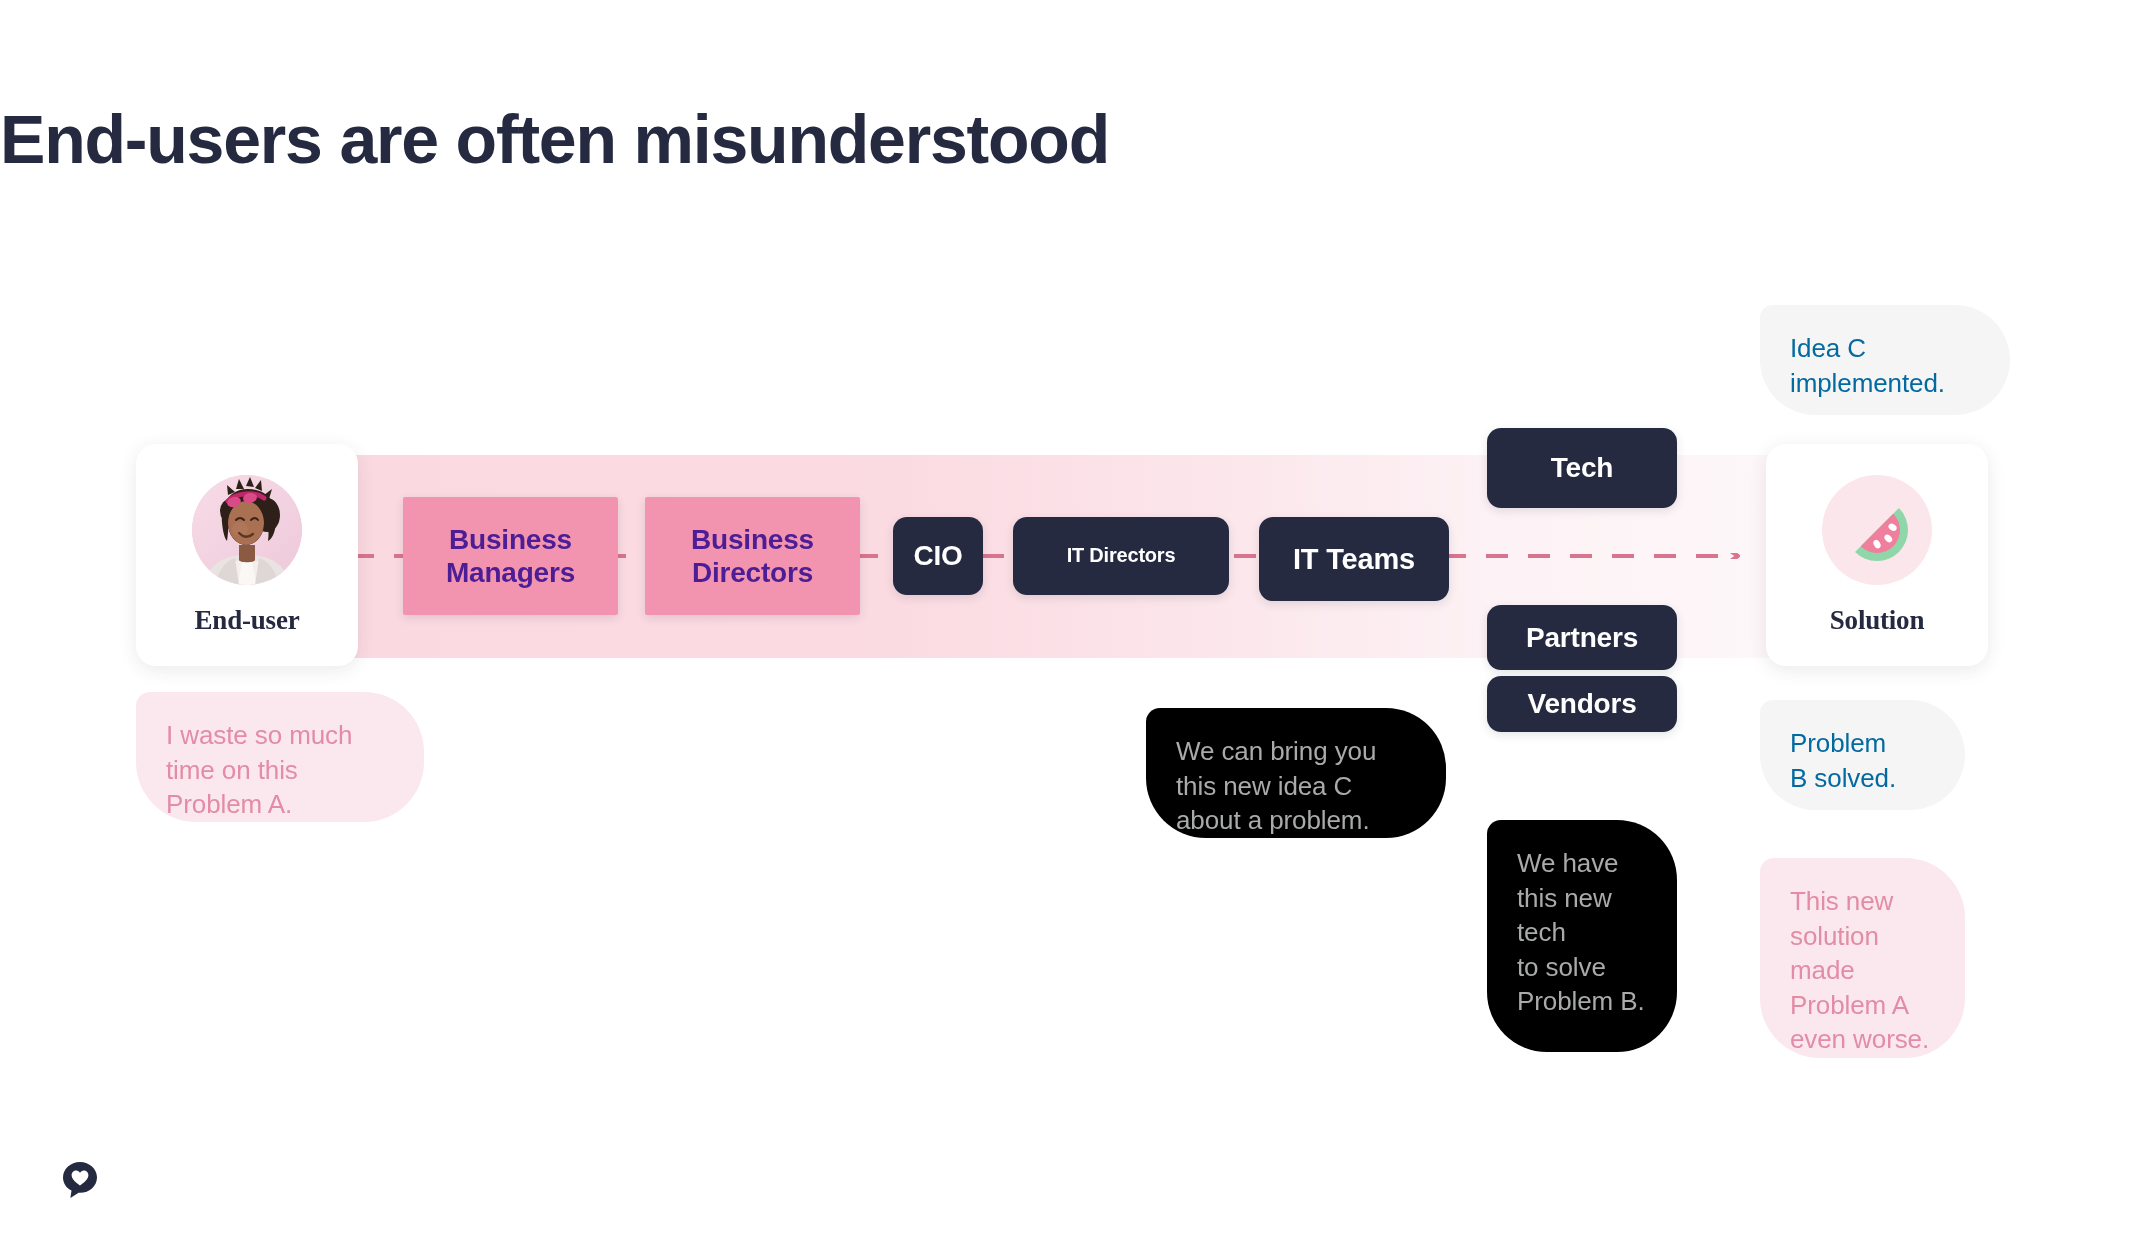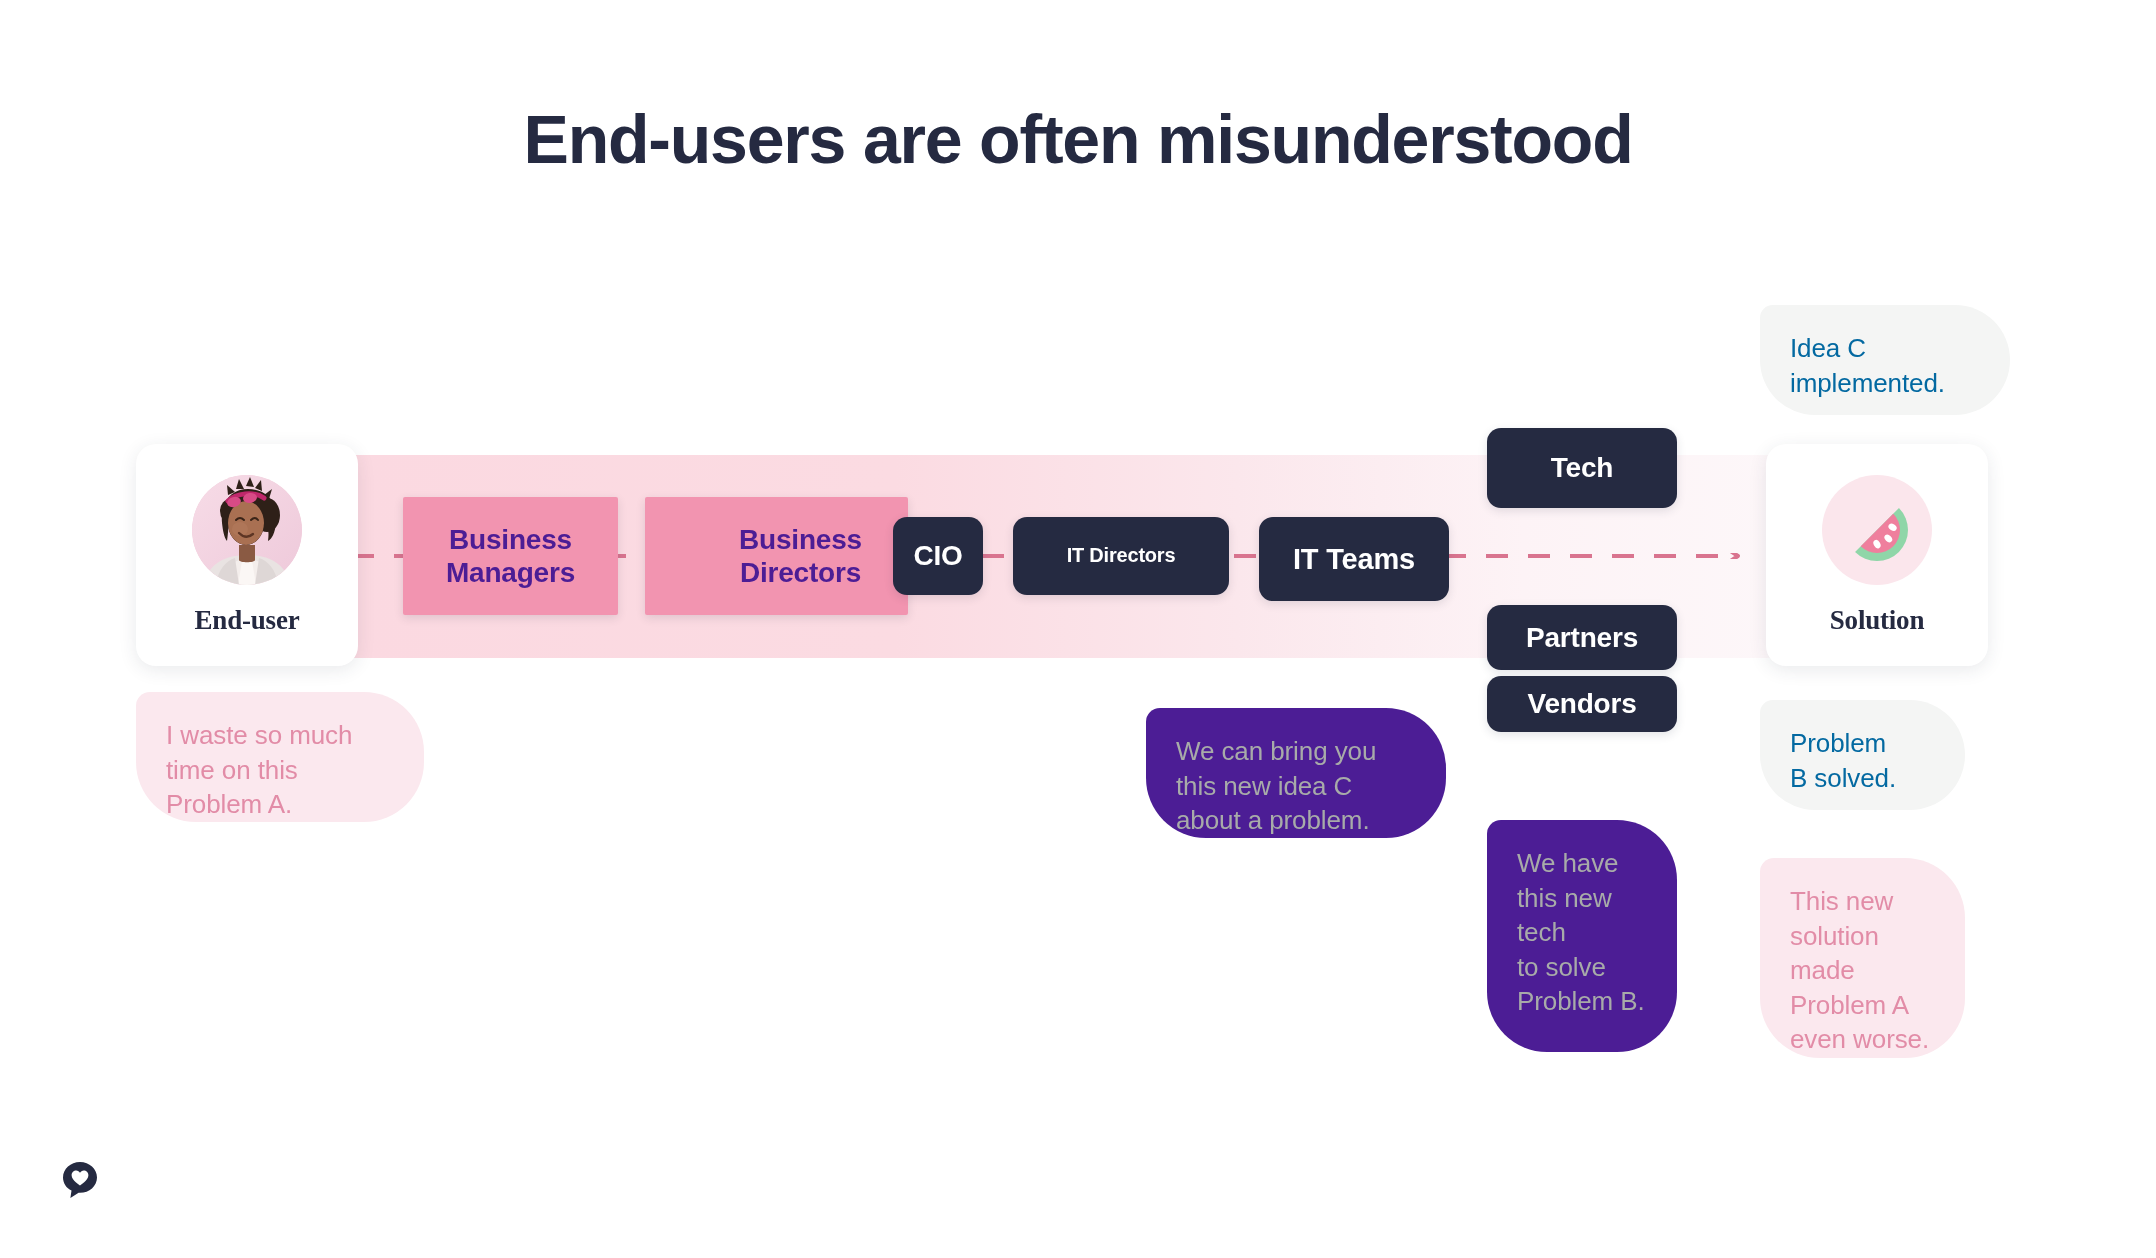--- a/index.html
+++ b/index.html
@@ -15,21 +15,20 @@
     font-family: "Liberation Sans", sans-serif;
     -webkit-font-smoothing: antialiased;
   }
 
   
   .slide-title {
     position: absolute;
     left: 0;
     top: 102px;
     width: 2156px;
-    text-align: center;
     font-size: 68px;
     font-weight: 700;
     letter-spacing: -1.2px;
     color: #252a41;
     line-height: 1.1;
   }
 
   
   .flow-band {
     position: absolute;
@@ -121,21 +120,21 @@
     background: #f294b0;
     color: #4c1d95;
     border-radius: 2px;
   }
   .node.dark {
     background: #252a41;
     color: #ffffff;
   }
 
   #node-business-managers { left: 403px; top: 497px;  width: 215px; height: 118px; font-size: 28px; }
-  #node-business-directors { left: 645px; top: 497px;  width: 215px; height: 118px; font-size: 28px; padding-left: 48px; }
+  #node-business-directors { left: 645px; top: 497px;  width: 215px; height: 118px; font-size: 28px; }
   #node-cio              { left: 893px; top: 517px;  width: 90px;  height: 78px;  font-size: 28px; }
   #node-it-directors     { left: 1013px; top: 517px; width: 216px; height: 78px;  font-size: 20px; }
   #node-it-teams         { left: 1259px; top: 517px; width: 190px; height: 84px;  font-size: 29px; }
   #node-tech             { left: 1487px; top: 428px; width: 190px; height: 80px;  font-size: 28px; }
   #node-partners         { left: 1487px; top: 605px; width: 190px; height: 65px;  font-size: 28px; }
   #node-vendors          { left: 1487px; top: 676px; width: 190px; height: 56px;  font-size: 28px; }
 
   
   .bubble {
     position: absolute;
@@ -144,21 +143,21 @@
     line-height: 1.33;
     letter-spacing: -0.1px;
     white-space: pre-line;
     padding: 26px 30px;
   }
   .bubble.pink {
     background: #fbe8ee;
     color: #e28ca7;
   }
   .bubble.grey {
-    background: #4c1d95;
+    background: #000000;
     color: #a8aba9;
   }
   .bubble.grey-dark {
     background: #f4f5f4;
     color: #0369a1;
   }
   
   .r-tl-small { border-radius: 14px 60px 60px 60px; }
 
   #bubble-waste       { left: 136px;  top: 692px;  width: 288px; height: 130px; }

